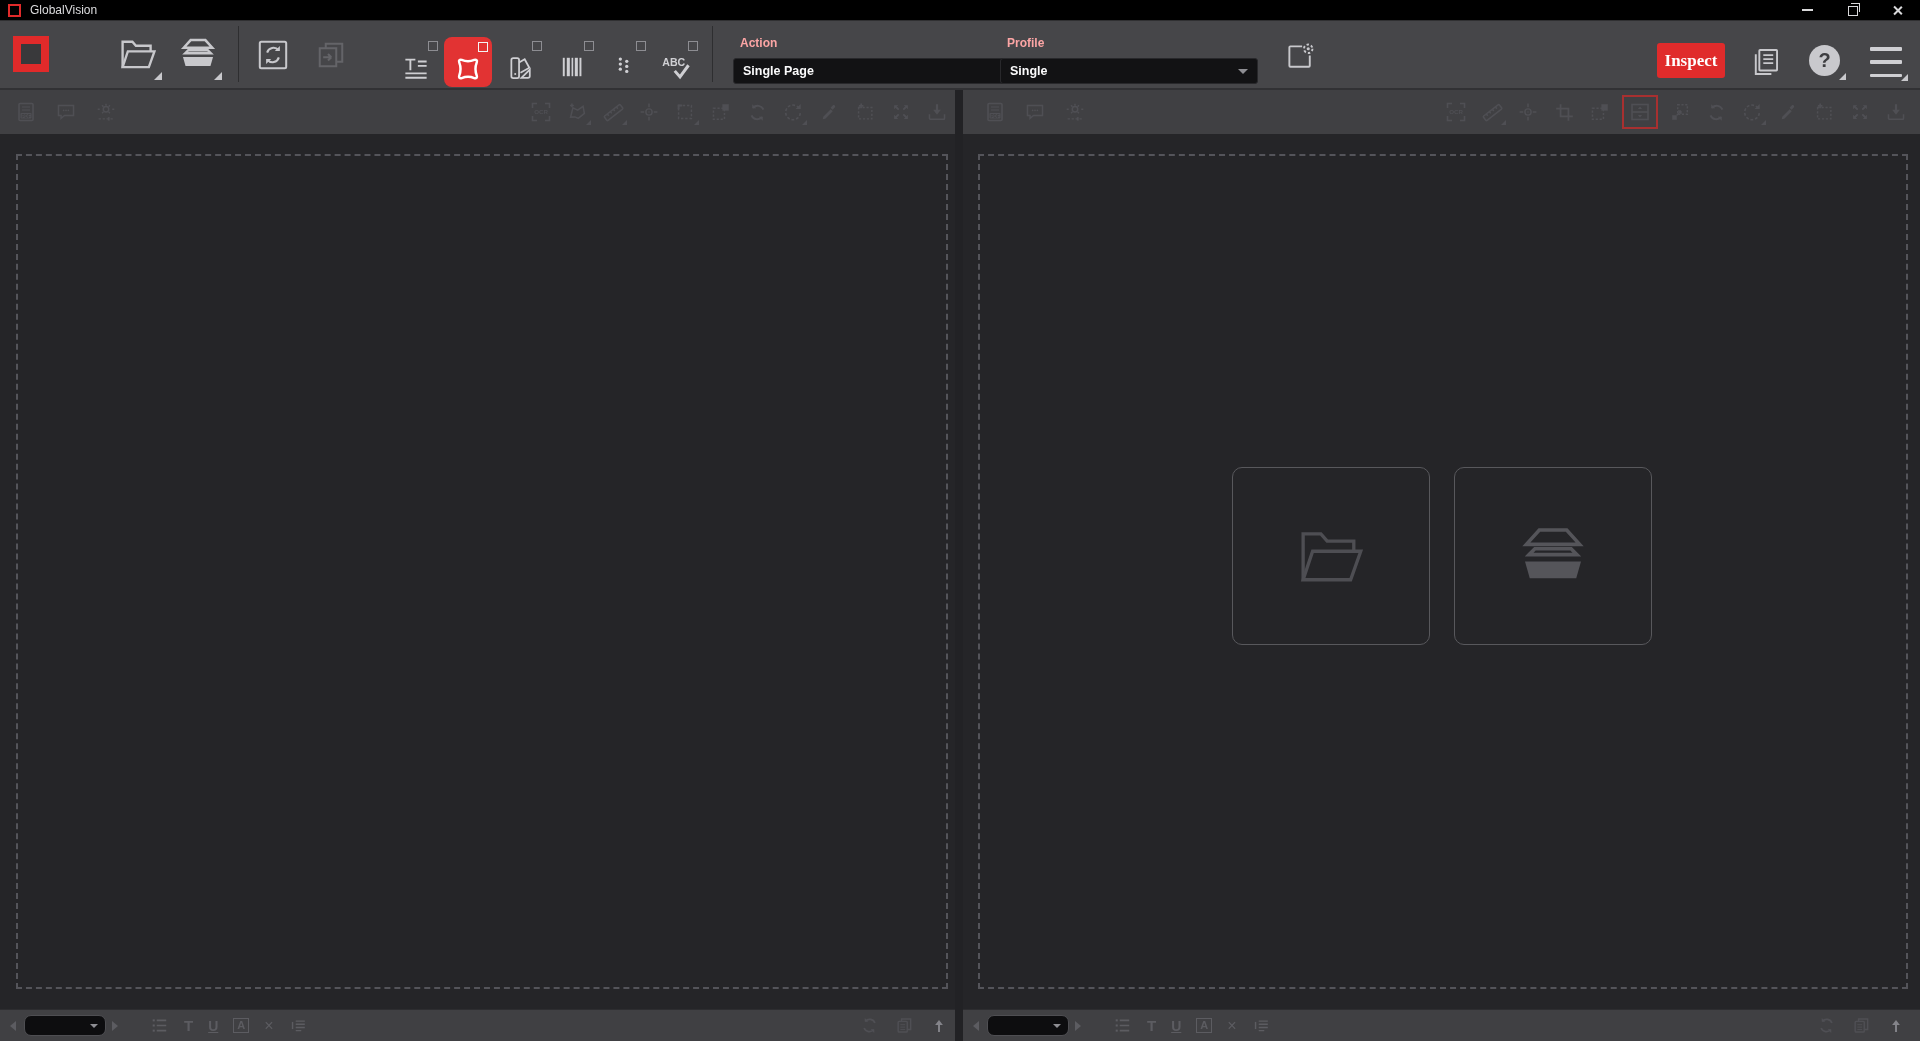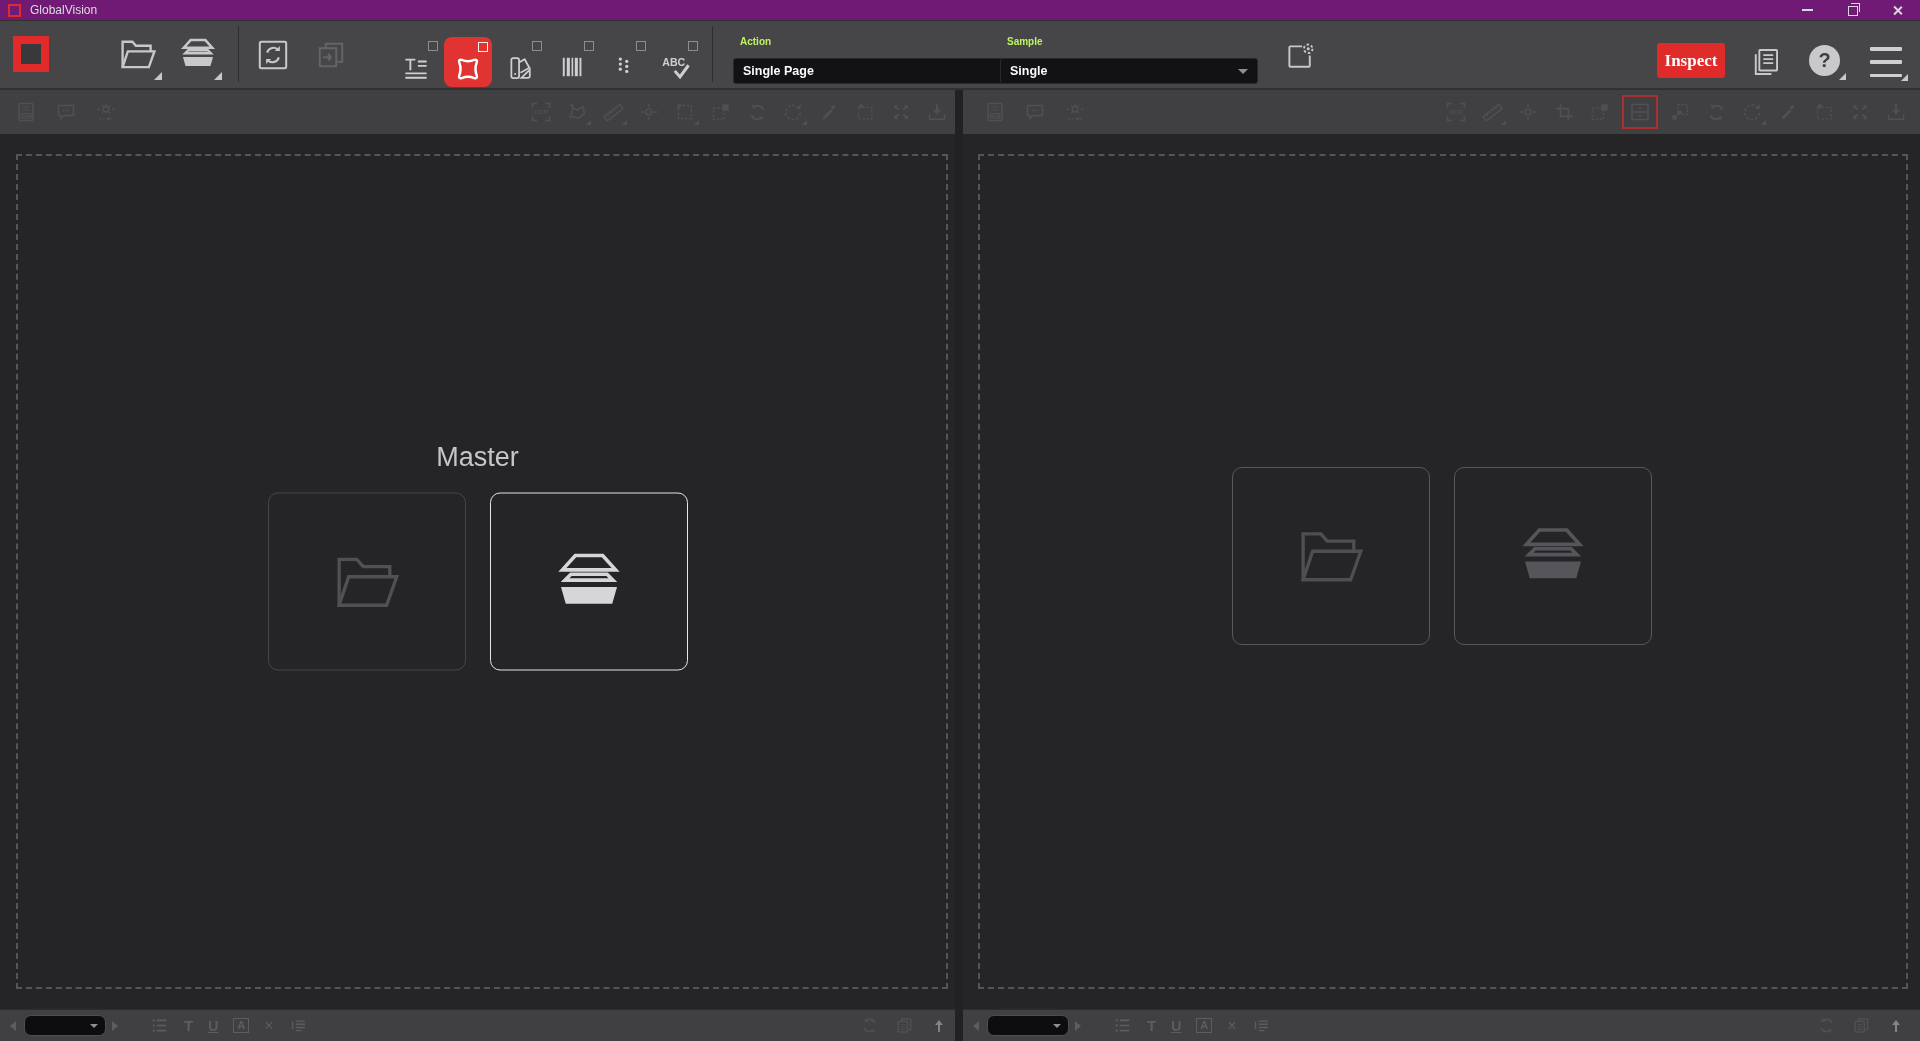--- a/index.html
+++ b/index.html
@@ -1,18 +1,18 @@
 <!DOCTYPE html>
 <html><head>
 <meta charset="utf-8">
 <style>
   html,body{margin:0;padding:0;background:#18181a;}
   .app{position:relative;width:1920px;height:1041px;background:#252528;font-family:"Liberation Sans",sans-serif;overflow:hidden;user-select:none;}
   
-  .titlebar{position:absolute;left:0;top:0;width:100%;height:20px;background:#701a75;border-bottom:1px solid #303032;display:flex;align-items:center;}
+  .titlebar{position:absolute;left:0;top:0;width:100%;height:20px;background:#000000;border-bottom:1px solid #303032;display:flex;align-items:center;}
   .tb-logo{width:9px;height:9px;border:2px solid #e12a2a;margin-left:8px;}
   .tb-title{color:#dcdcde;font-size:12px;margin-left:9px;}
   .win-controls{position:absolute;right:0;top:0;height:20px;display:flex;}
   .winbtn{width:45px;height:20px;display:flex;align-items:center;justify-content:center;cursor:pointer;}
   .glyph-min{width:11px;height:2px;background:#d8d8da;}
   .glyph-restore{position:relative;width:8px;height:8px;border:1px solid #d8d8da;margin-top:2px;}
   .glyph-restore::before{content:"";position:absolute;left:2px;top:-4px;width:8px;height:8px;border:1px solid #d8d8da;border-left:none;border-bottom:none;}
   .glyph-close{position:relative;width:11px;height:11px;}
   .glyph-close::before,.glyph-close::after{content:"";position:absolute;left:5px;top:0;width:1.6px;height:11px;background:#d8d8da;}
   .glyph-close::before{transform:rotate(45deg);}  .glyph-close::after{transform:rotate(-45deg);}
@@ -23,21 +23,21 @@
   .tbtn-main{width:52px;height:52px;display:flex;align-items:center;justify-content:center;position:relative;color:#c8c8cc;cursor:pointer;}
   .tbtn-main.dim{color:#646468;}
   .tri-big{position:absolute;right:2px;bottom:0;width:0;height:0;border-left:8px solid transparent;border-bottom:8px solid #c8c8cc;}
   .vdiv{width:1px;height:56px;background:#2e2e30;top:5px;}
   .modes{position:absolute;left:392px;top:16px;display:flex;gap:4px;}
   .mode{position:relative;width:48px;height:50px;color:#cfcfd3;cursor:pointer;}
   .mode .micon{position:absolute;left:50%;top:17px;transform:translateX(-50%);}
   .mode.selected{background:#e23333;border-radius:8px;color:#ffffff;}
   .chk{position:absolute;top:4px;right:2px;width:8px;height:8px;border:1px solid #8d8d92;}
   .mode.selected .chk{border-color:#f4f4f4;top:5px;right:4px;}
-  .dd-label{color:#bef264;font-size:10px;font-weight:bold;}
+  .dd-label{color:#fca5a5;font-size:12px;font-weight:bold;}
   .dropdown{height:26px;background:#121214;border:1px solid #28282b;border-radius:3px;display:flex;align-items:center;cursor:pointer;box-sizing:border-box;}
   .dropdown .val{color:#fbfbfc;font-size:12.5px;font-weight:bold;margin-left:9px;flex:1;}
   .caret{width:0;height:0;border-left:5px solid transparent;border-right:5px solid transparent;border-top:5px solid #8e8e93;margin-right:9px;}
   .inspect-btn{width:68px;height:35px;background:#e02b2b;border-radius:3px;color:#ffffff;font-family:"Liberation Serif",serif;font-weight:bold;font-size:17px;display:flex;align-items:center;justify-content:center;cursor:pointer;}
   .help-btn{width:31px;height:31px;border-radius:50%;background:#c9c9cd;color:#3e3e41;font-size:20px;font-weight:bold;display:flex;align-items:center;justify-content:center;position:relative;cursor:pointer;}
   .menu-btn{width:32px;height:30px;display:flex;flex-direction:column;justify-content:space-between;position:relative;cursor:pointer;}
   .menu-btn i{display:block;height:3.5px;background:#cfcfd3;border-radius:1px;}
   .tri-sm{position:absolute;right:-6px;bottom:-4px;width:0;height:0;border-left:7px solid transparent;border-bottom:7px solid #c8c8cc;}
   
   .workspace{position:absolute;left:0;top:90px;width:100%;height:951px;display:flex;}
@@ -346,21 +346,21 @@
       </div>
     </div>
 
     <div class="abs vdiv" style="left:712px;"></div>
 
     <div class="abs dd-label" style="left:740px;top:15px;">Action</div>
     <div class="abs dropdown" style="left:733px;top:37px;width:292px;">
       <span class="val">Single Page</span>
       <span class="caret"></span>
     </div>
-    <div class="abs dd-label" style="left:1007px;top:15px;">Sample</div>
+    <div class="abs dd-label" style="left:1007px;top:15px;">Profile</div>
     <div class="abs dropdown" style="left:1000px;top:37px;width:258px;">
       <span class="val">Single</span>
       <span class="caret"></span>
     </div>
     <div class="abs tbtn-main" style="left:1280px;top:16px;width:40px;height:40px;">
       <svg class="ic ic-l" width="34" height="34">
           <use href="#i-gearbox"></use>
         </svg>
     </div>
 
@@ -470,35 +470,20 @@
           <div class="tbtn">
               <svg class="ic ic-s" width="22" height="22">
                 <use href="#i-download"></use>
               </svg>
             </div>
         </div>
       </div>
 
       <div class="canvas">
         <div class="dashed"></div>
-        <div class="center-group">
-          <div class="panel-title">Master</div>
-          <div class="big-row">
-            <div class="big-btn dim-border" style="color:#505055;">
-              <svg class="ic ic-xl" width="76" height="76">
-                  <use href="#i-folder"></use>
-                </svg>
-            </div>
-            <div class="big-btn active" style="color:#d6d6da;">
-              <svg class="ic ic-xl" width="82" height="82">
-                  <use href="#i-scanner"></use>
-                </svg>
-            </div>
-          </div>
-        </div>
       </div>
 
       <div class="panel-bottom">
         <span class="nav-prev"></span>
         <div class="page-dd">
           <span class="val"></span>
           <span class="caret"></span>
         </div>
         <span class="nav-next"></span>
         <div class="fmt-group">

